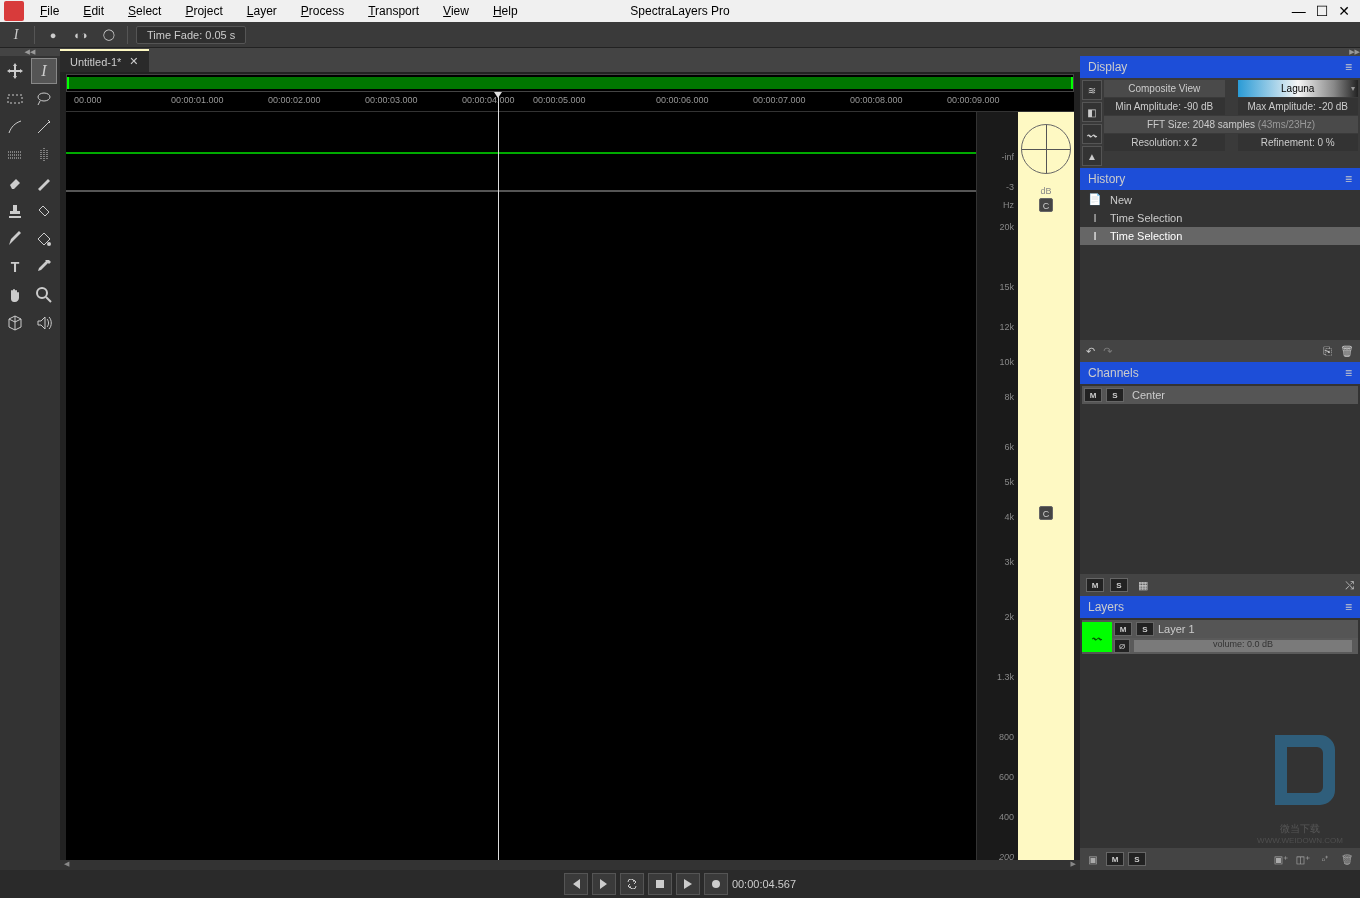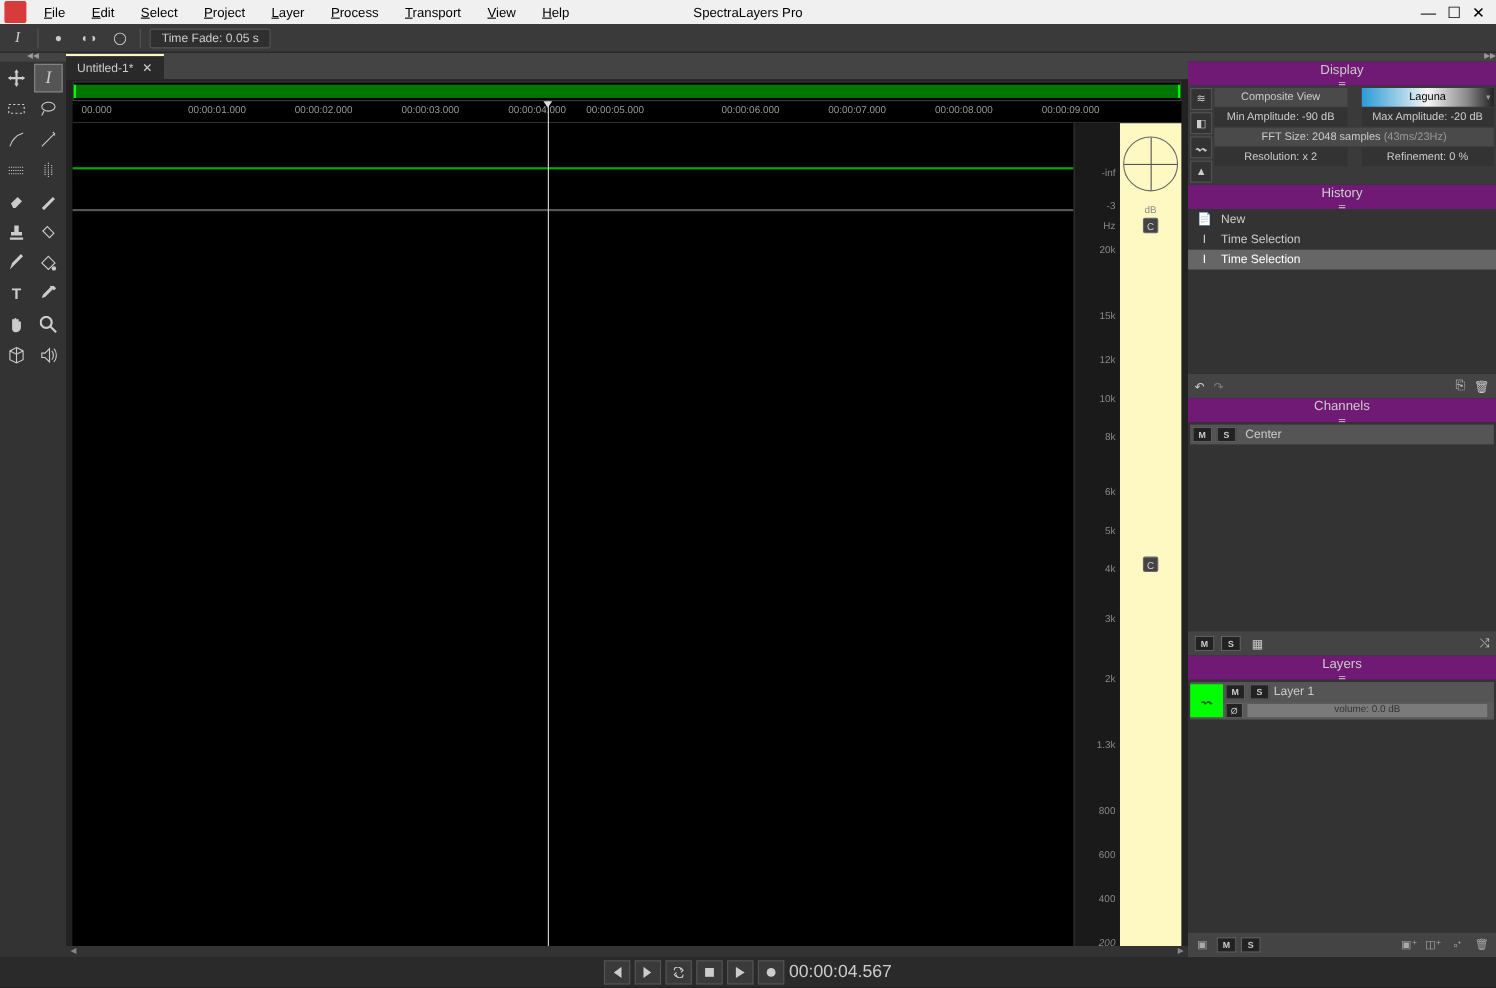--- a/index.html
+++ b/index.html
@@ -38,21 +38,21 @@
 .freq-ruler { width: 42px; background: #1a1a1a; color: #888; font-size: 9px; position: relative; border-left:1px solid #333;}
 .freq-ruler .hzlab { position:absolute; right:4px; top:88px; font-size:9px;}
 .freq-ruler .val { position:absolute; right:4px; }
 .scope-box { width:56px; background:#fef9c3; display:flex; flex-direction:column; align-items:center;}
 .scope-circle { width:50px; height:50px; border:1px solid #666; border-radius:50%; margin:12px 2px; position:relative;}
 .scope-circle::before,.scope-circle::after{content:'';position:absolute;background:#555;}
 .scope-circle::before{left:50%;top:0;bottom:0;width:1px;}
 .scope-circle::after{top:50%;left:0;right:0;height:1px;}
 .c-badge { width:14px; height:14px; background:#444; color:#ccc; font-size:9px; text-align:center; line-height:14px; border:1px solid #666; border-radius:2px; margin-top:2px;}
 .right-panel { width: 280px; background: #2d2d2d; display: flex; flex-direction: column; color: #ccc; font-size: 11px; }
-.panel-head { height: 22px; background: #701a75; display: flex; align-items: center; padding: 0 8px; font-size: 12px; justify-content:space-between;flex-direction:column;}
+.panel-head { height: 22px; background: #1d4ed8; display: flex; align-items: center; padding: 0 8px; font-size: 12px; justify-content:space-between;}
 .panel-head .ham { font-size:12px;}
 .display-body { background: #3a3a3a; padding: 2px; display:flex;}
 .display-sidebar { width:22px; display:flex; flex-direction:column; gap:2px;}
 .ds-btn { width:20px; height:20px; background:#333; border:1px solid #555; display:flex;align-items:center;justify-content:center; font-size:10px;cursor:pointer;}
 .display-grid { flex:1; display:flex; flex-direction:column; gap:1px;}
 .d-row { display: flex; gap: 13px; }
 .d-cell { flex: 1; background: #4a4a4a; padding: 3px 6px; font-size: 10px; text-align: center; color: #ccc; cursor:pointer; position:relative; }
 .d-cell.dark { background: #333; }
 .d-cell.grad { background: linear-gradient(90deg,#2a9bd6 0%,#f5f5f5 50%,#888 80%,#222 100%); color:#000;}
 .d-cell .arrow { position:absolute; right:3px; top:4px; font-size:8px; color:#999;}
@@ -76,21 +76,21 @@
 .layer-vol .phase { width:16px;height:14px; background:#222; border:1px solid #666; font-size:8px; text-align:center; line-height:13px;}
 .layer-vol .slider { flex:1; height:12px; background:#7a7a7a; margin:0 4px; position:relative;}
 .layer-vol .vlabel { position:absolute; left:50%; transform:translateX(-50%); font-size:9px; top:-1px; color:#333;}
 .layers-footer { height:22px; background:#444; display:flex; align-items:center; padding:0 4px; gap:4px; position:absolute; bottom:0; left:0; right:0;}
 .lf-btn { width:18px;height:16px; display:flex;align-items:center;justify-content:center; font-size:10px; cursor:pointer; color:#aaa;}
 .watermark { position:absolute; right:10px; bottom:25px; opacity:0.4;}
 .watermark svg { width:100px; height:100px;}
 .transport { height: 28px; background: #2a2a2a; display: flex; align-items: center; justify-content: center; gap: 4px; color: #ccc; font-size: 11px; }
 .tp-btn { width: 24px; height: 22px; background: #3a3a3a; border: 1px solid #555; display: flex; align-items: center; justify-content: center; cursor: pointer; }
 .tp-btn svg { width: 10px; height: 10px; fill: #ccc; }
-.tp-time { font-size:16px;}
+.tp-time { font-size:11px;}
 .scroll-hint { height:10px; background:#333; display:flex; justify-content:space-between; padding:0 4px; font-size:7px; color:#888;}
 </style>
 </head>
 <body>
 
 <div class="menubar">
   <div class="app-icon"></div>
   <div class="menu-item"><span class="u">F</span><span>ile</span></div>
   <div class="menu-item"><span class="u">E</span>dit</div>
   <div class="menu-item"><span class="u">S</span>elect</div>
@@ -386,20 +386,27 @@
             <span>Layer 1</span>
           </div>
           <div class="layer-vol">
             <span class="phase">Ø</span>
             <div class="slider">
                 <span class="vlabel">volume: 0.0 dB</span>
               </div>
           </div>
         </div>
       </div>
+      <div class="watermark">
+        <svg viewBox="0 0 100 100">
+            <path d="M25 15 h45 a15 15 0 0 1 15 15 v40 a15 15 0 0 1 -15 15 h-45 v-12 h42 a6 6 0 0 0 6-6 v-34 a6 6 0 0 0 -6-6 h-30 v58 h-12 z" fill="#2aa0e8"></path>
+          </svg>
+        <div style="font-size:10px;color:#888;text-align:center;">微当下载</div>
+        <div style="font-size:8px;color:#777;text-align:center;">WWW.WEIDOWN.COM</div>
+      </div>
       <div class="layers-footer">
         <span class="lf-btn">▣</span>
         <span class="ms-btn">M</span>
         <span class="ms-btn">S</span>
         <span style="flex:1"></span>
         <span class="lf-btn">▣⁺</span>
         <span class="lf-btn">◫⁺</span>
         <span class="lf-btn">▫⁺</span>
         <span class="lf-btn">🗑</span>
       </div>

